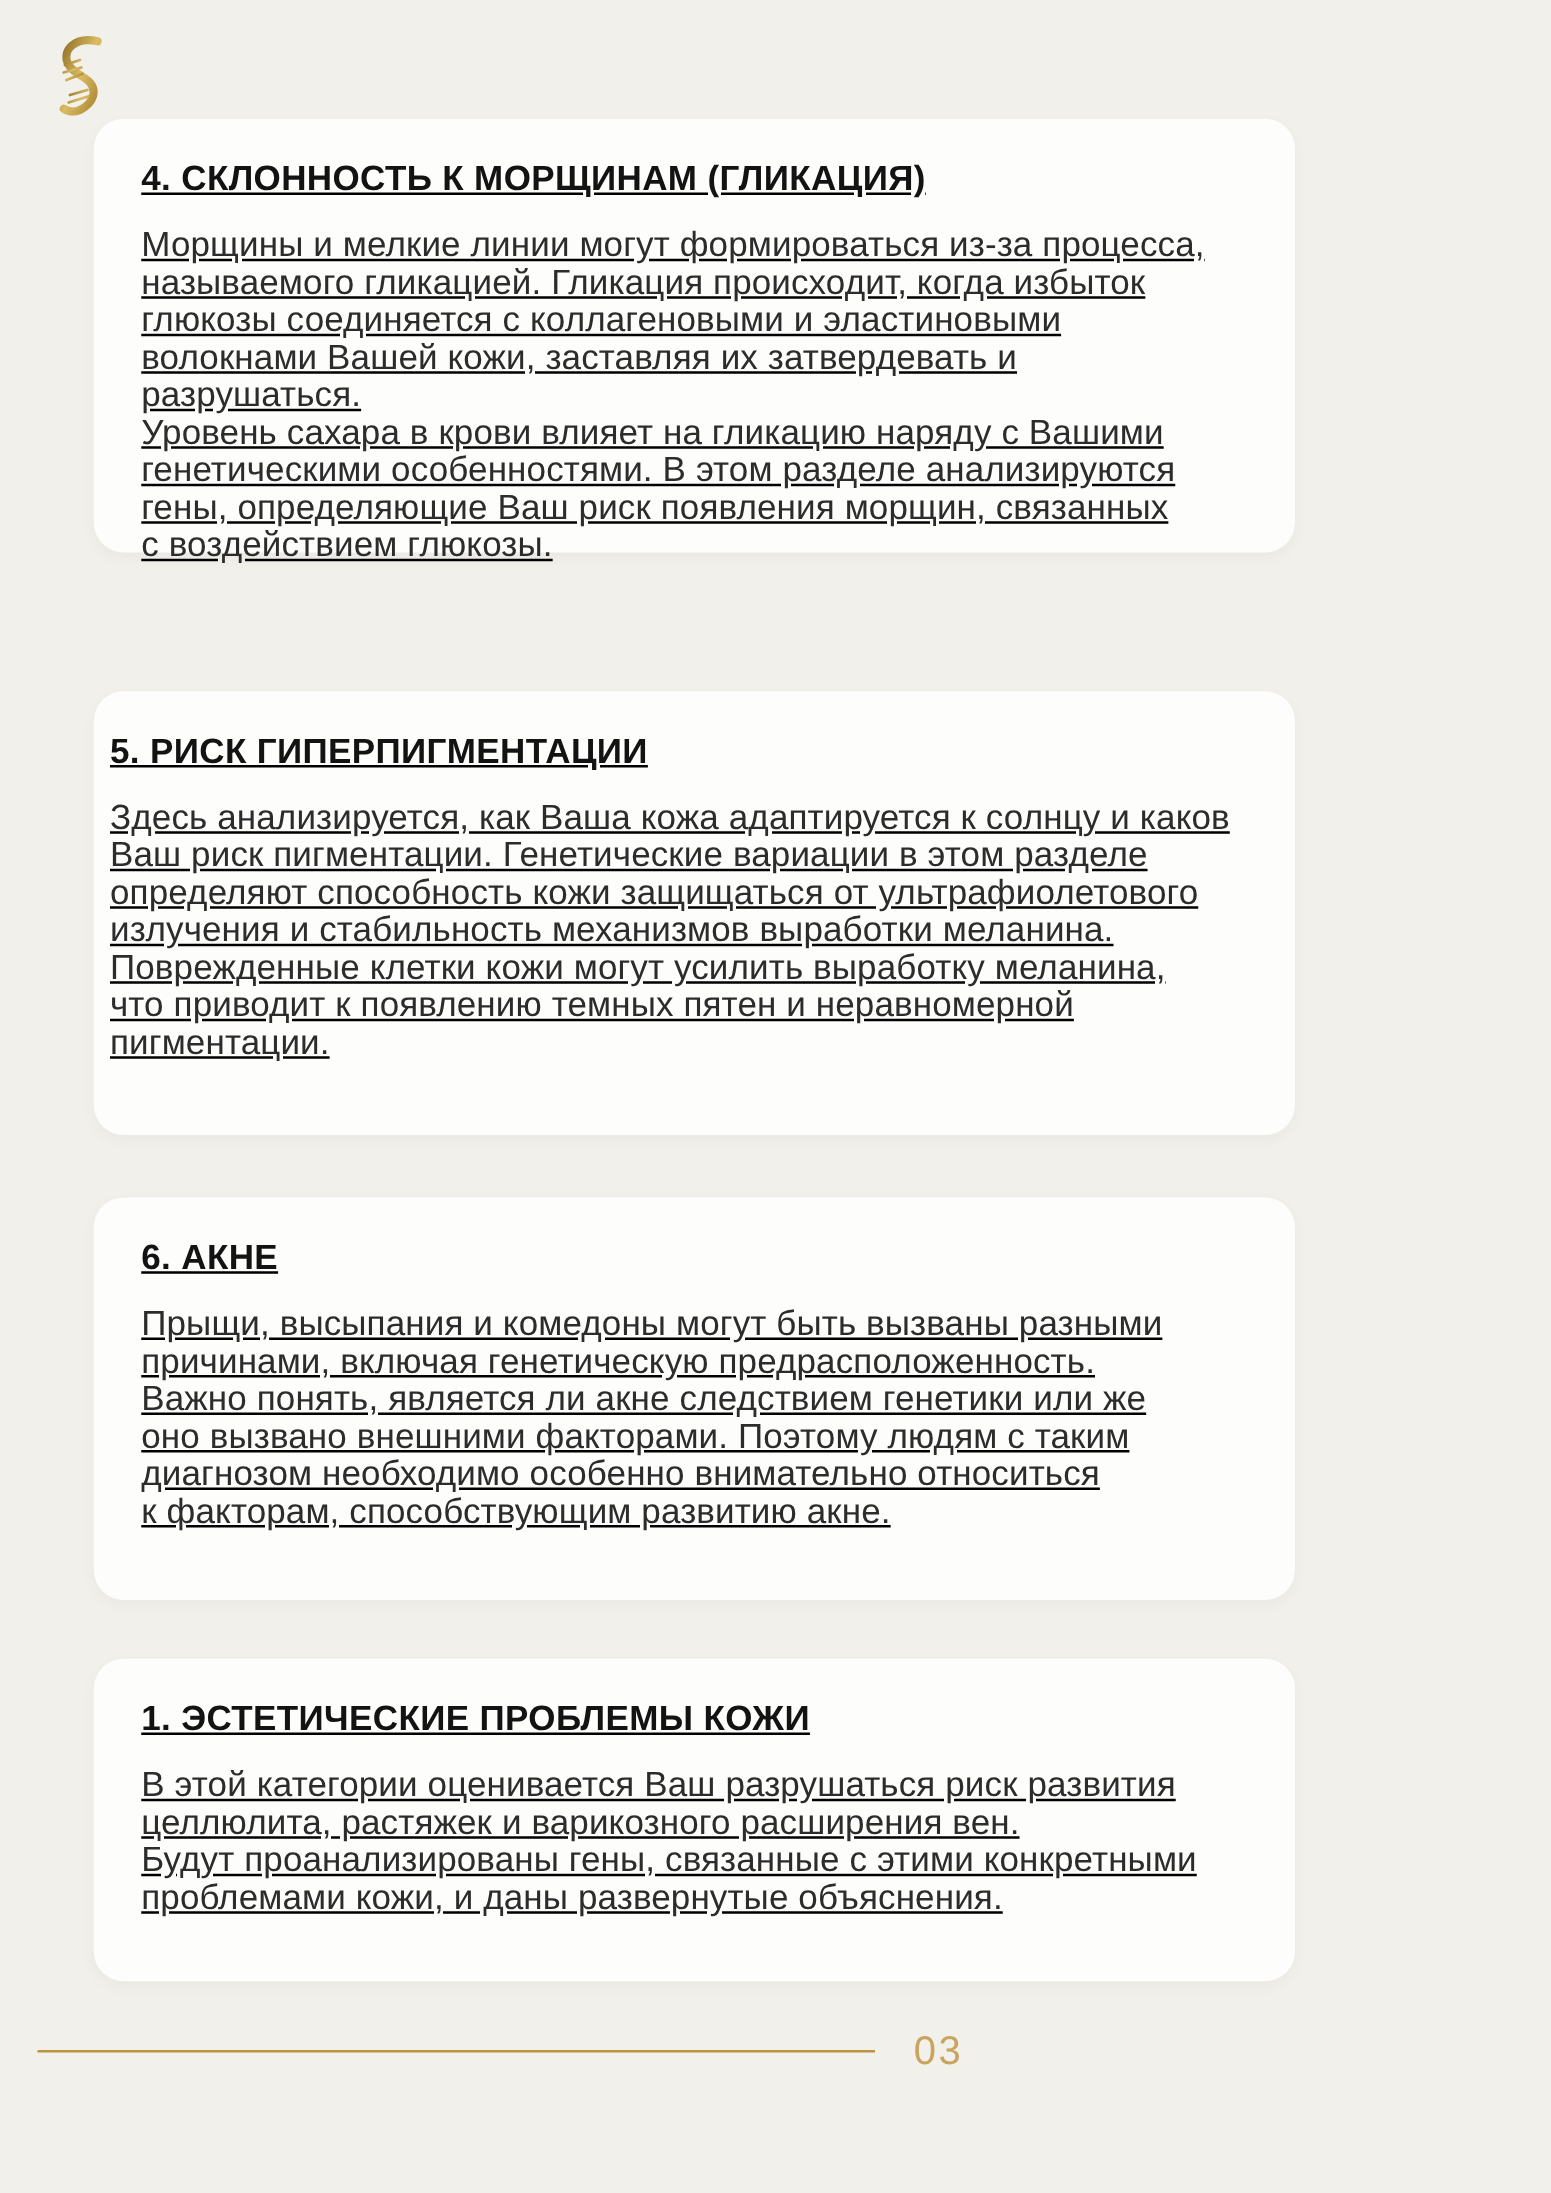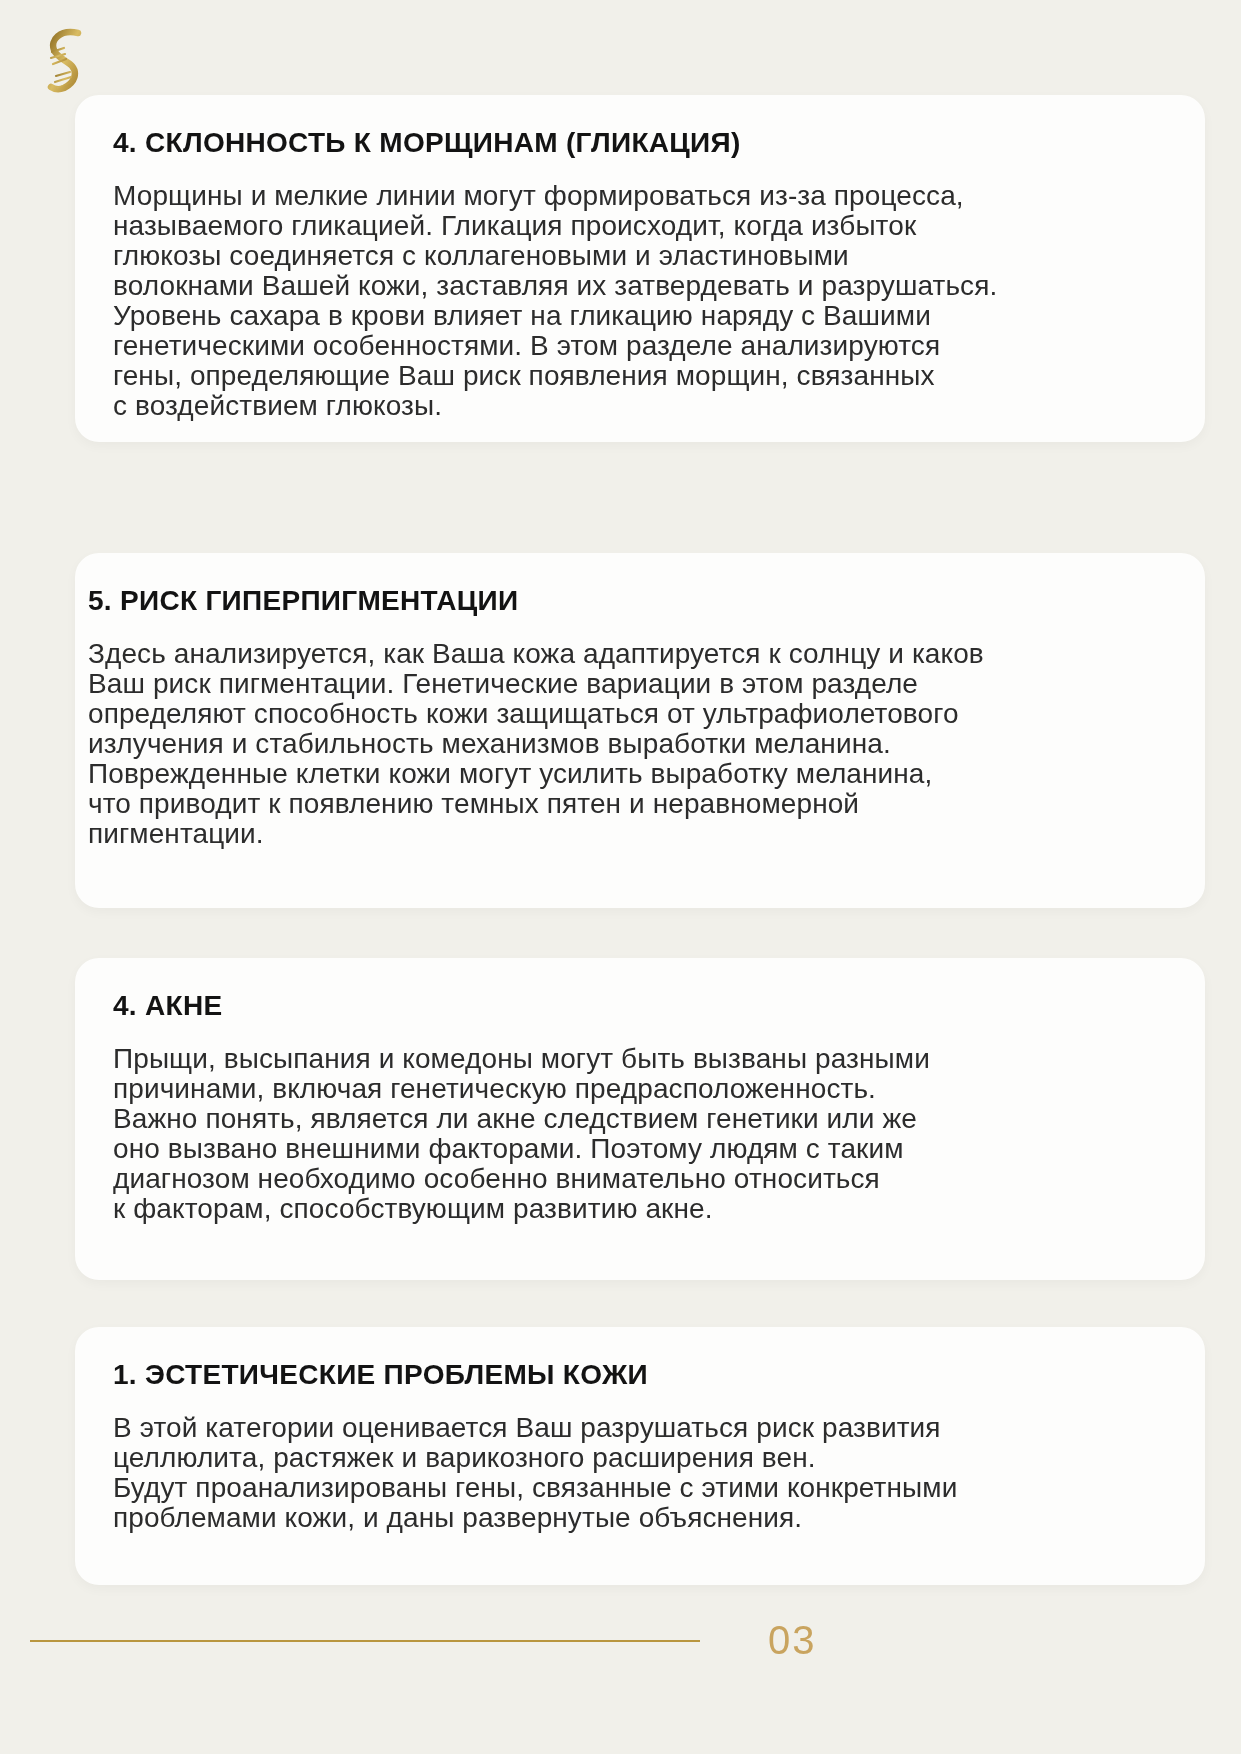--- a/index.html
+++ b/index.html
@@ -17,26 +17,27 @@
   .logo {
     position: absolute;
     left: 42px;
     top: 28px;
     width: 52px;
     height: 68px;
   }
   .card {
     position: absolute;
     left: 75px;
-    width: 1130px;
+    width: 961px;
     background: #fdfdfc;
     border-radius: 24px;
     box-shadow: 0 4px 12px rgba(0,0,0,0.035);
     box-sizing: border-box;
     padding: 30px 40px 36px 38px;
+    text-decoration: underline;
   }
   .card-1 { top: 95px;   height: 347px; }
   .card-2 { top: 553px;  height: 355px; padding-left: 13px; }
   .card-3 { top: 958px;  height: 322px; }
   .card-4 { top: 1327px; height: 258px; }
   .card-title {
     margin: 0 0 20px 0;
     font-size: 28px;
     line-height: 36px;
     font-weight: 700;
@@ -62,23 +63,23 @@
   .footer-line {
     position: absolute;
     left: 30px;
     top: 34px;
     width: 670px;
     height: 2px;
     background: #b9963f;
   }
   .page-number {
     position: absolute;
-    left: 768px;
+    left: 731px;
     top: 8px;
-    font-size: 40px;
+    font-size: 32px;
     line-height: 52px;
     font-weight: 300;
     letter-spacing: 2px;
     color: #c9a45f;
   }
 </style>
 </head>
 <body>
 
 <div class="page">
@@ -113,21 +114,21 @@
     <p class="card-body">Здесь анализируется, как Ваша кожа адаптируется к солнцу и каков
 Ваш риск пигментации. Генетические вариации в этом разделе
 определяют способность кожи защищаться от ультрафиолетового
 излучения и стабильность механизмов выработки меланина.
 Поврежденные клетки кожи могут усилить выработку меланина,
 что приводит к появлению темных пятен и неравномерной
 пигментации.</p>
   </section>
 
   <section class="card card-3">
-    <h2 class="card-title">4. АКНЕ</h2>
+    <h2 class="card-title">6. АКНЕ</h2>
     <p class="card-body">Прыщи, высыпания и комедоны могут быть вызваны разными
 причинами, включая генетическую предрасположенность.
 Важно понять, является ли акне следствием генетики или же
 оно вызвано внешними факторами. Поэтому людям с таким
 диагнозом необходимо особенно внимательно относиться
 к факторам, способствующим развитию акне.</p>
   </section>
 
   <section class="card card-4">
     <h2 class="card-title">1. ЭСТЕТИЧЕСКИЕ ПРОБЛЕМЫ КОЖИ</h2>

